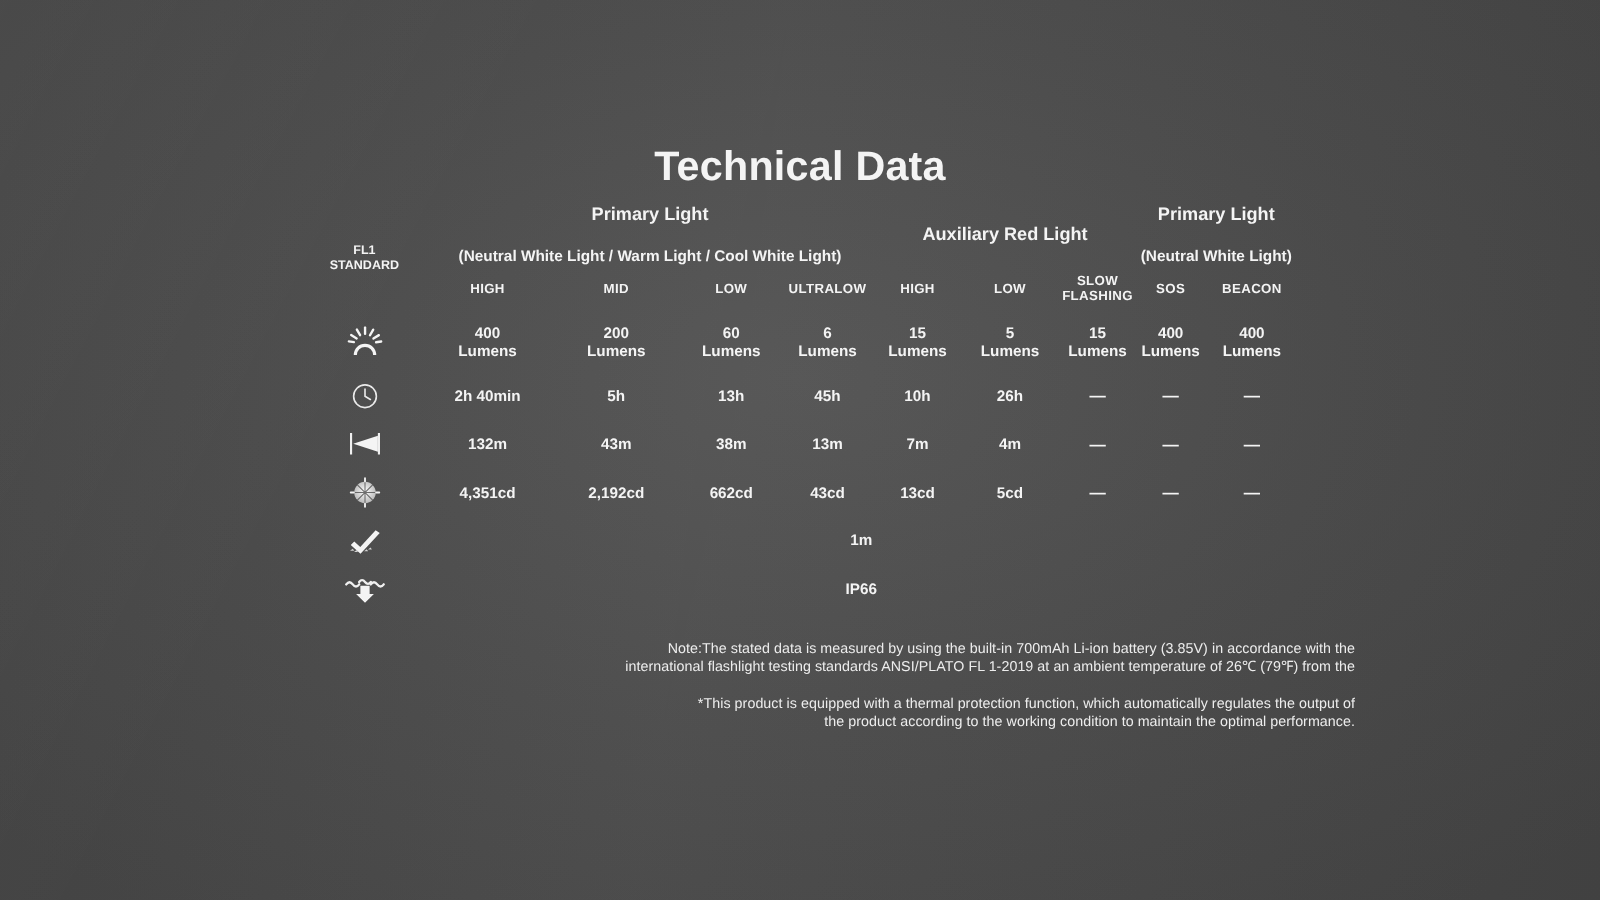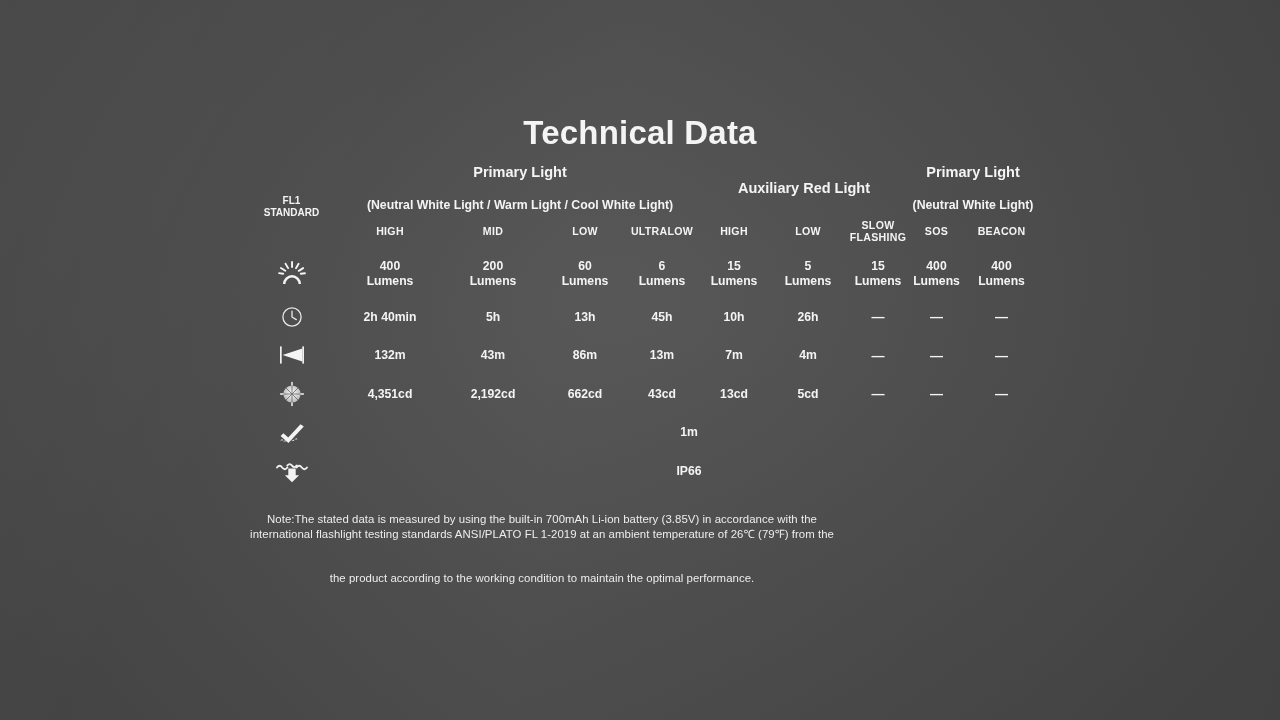--- a/index.html
+++ b/index.html
@@ -88,21 +88,21 @@
   .r-std { height: 38.5px; }
   .r-wide { height: 39px; }
   .dash { font-size: 13px; font-weight: 700; letter-spacing: 0; }
   .icon-cell { height: 100%; }
   .icon-cell svg { display: block; margin: 0 auto; }
 
   
   .notes {
     position: absolute;
     left: 0; top: 512px; width: 1084px;
-    text-align: center;
+    text-align: right;
   }
   .notes p {
     font-size: 11.4px;
     font-weight: 400;
     line-height: 14.6px;
     color: #ededed;
     letter-spacing: 0.05px;
   }
   .notes p.second { margin-top: 15px; }
 </style>
@@ -233,21 +233,21 @@
       <tr class="r-std">
         <td class="icon-cell hr-bottom vr-right">
           <svg width="32" height="22" viewBox="0 0 32 22">
             <rect x="4" y="2.4" width="1.7" height="17.2" fill="#f0f0f0"></rect>
             <rect x="26.3" y="2.4" width="1.7" height="17.2" fill="#f0f0f0"></rect>
             <path d="M26.3 4.6 L6.6 11 L26.3 17.4 Z" fill="#f4f4f4"></path>
           </svg>
         </td>
         <td class="val hr-bottom vr-right">132m</td>
         <td class="val hr-bottom vr-right">43m</td>
-        <td class="val hr-bottom vr-right">86m</td>
+        <td class="val hr-bottom vr-right">38m</td>
         <td class="val hr-bottom vr-right">13m</td>
         <td class="val hr-bottom vr-right">7m</td>
         <td class="val hr-bottom vr-right">4m</td>
         <td class="val dash hr-bottom vr-right">—</td>
         <td class="val dash hr-bottom vr-right">—</td>
         <td class="val dash hr-bottom">—</td>
       </tr>
 
       <tr class="r-std">
         <td class="icon-cell hr-bottom vr-right">
@@ -308,18 +308,18 @@
     </tbody>
       </table>
   </div>
 
   <div class="notes">
     <p>
       <span>Note:The stated data is measured by using the built-in 700mAh Li-ion battery (3.85V) in accordance with the</span><br>
       <span>international flashlight testing standards ANSI/PLATO FL 1-2019 at an ambient temperature of 26℃ (79℉) from the</span><br>
     </p>
     <p class="second">
-      <br>
+      <span>*This product is equipped with a thermal protection function, which automatically regulates the output of</span><br>
       <span>the product according to the working condition to maintain the optimal performance.</span>
     </p>
   </div>
 
 </div>
 
 </body></html>

